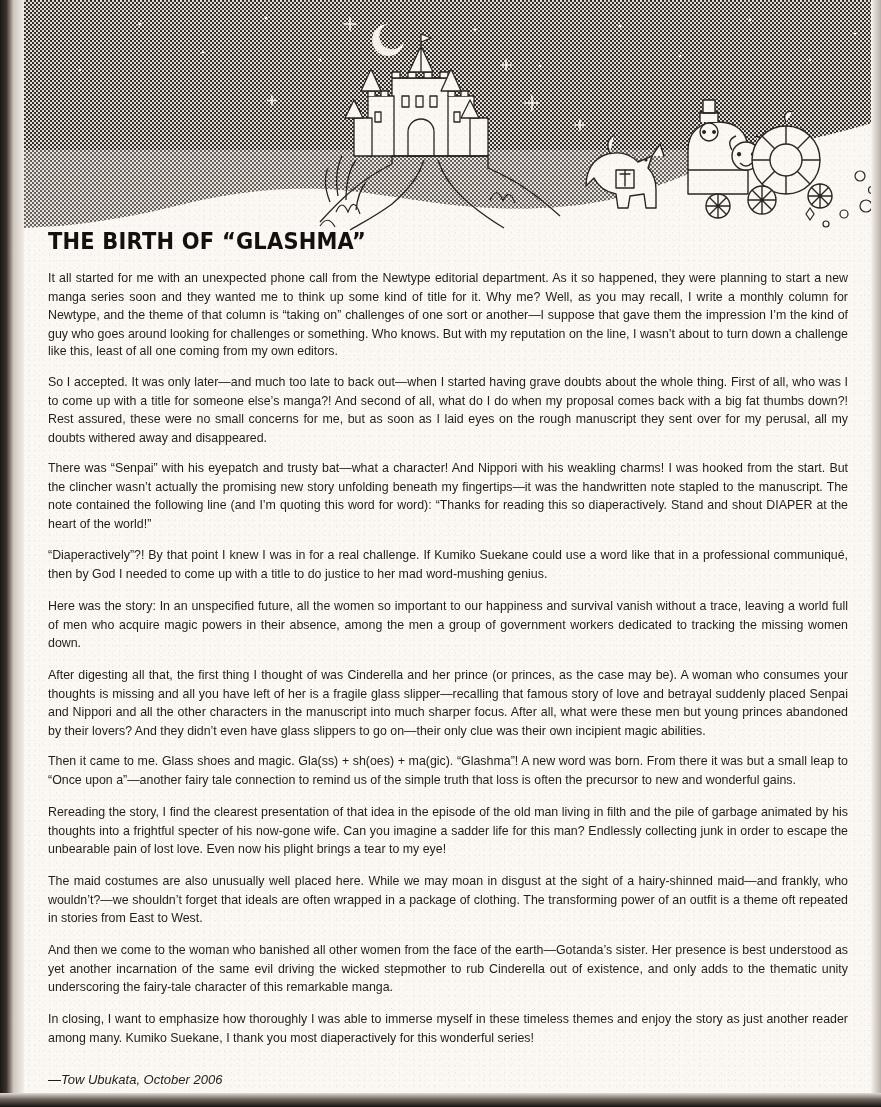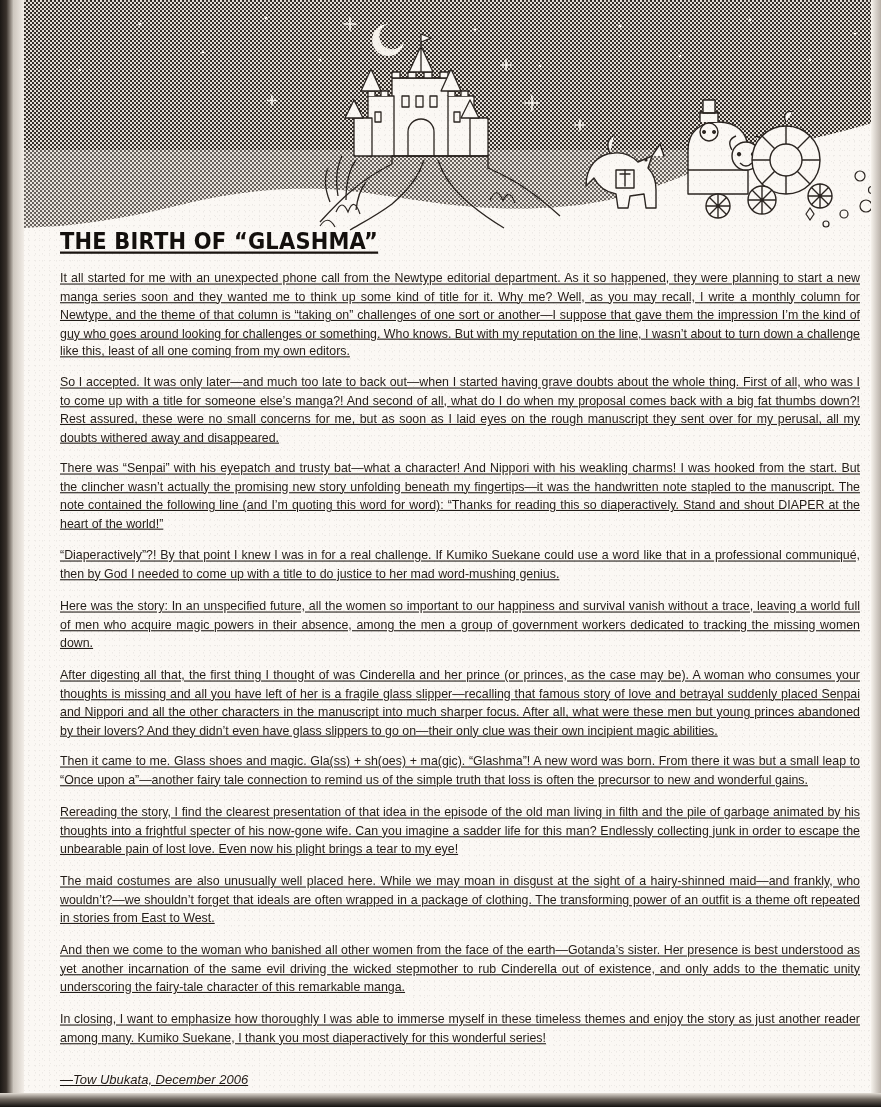--- a/index.html
+++ b/index.html
@@ -69,25 +69,24 @@
     width: 861px;
     height: 232px;
     overflow: hidden;
     z-index: 10;
   }
   .illo svg { display: block; }
 
   
   .content {
     position: absolute;
-    left: 60px;
+    left: 48px;
     top: 228px;
     width: 800px;
     z-index: 20;
-    text-decoration: underline;
   }
 
   .article-title {
     font-family: "DejaVu Sans", sans-serif;
     font-weight: bold;
     font-size: 21px;
     letter-spacing: 0.2px;
     color: #14100d;
     margin: 0 0 18px 0;
     transform: scaleY(1.12);
@@ -306,21 +305,21 @@
     <p>“Diaperactively”?! By that point I knew I was in for a real challenge. If Kumiko Suekane could use a word like that in a professional communiqué, then by God I needed to come up with a title to do justice to her mad word-mushing genius.</p>
     <p>Here was the story: In an unspecified future, all the women so important to our happiness and survival vanish without a trace, leaving a world full of men who acquire magic powers in their absence, among the men a group of government workers dedicated to tracking the missing women down.</p>
     <p>After digesting all that, the first thing I thought of was Cinderella and her prince (or princes, as the case may be). A woman who consumes your thoughts is missing and all you have left of her is a fragile glass slipper—recalling that famous story of love and betrayal suddenly placed Senpai and Nippori and all the other characters in the manuscript into much sharper focus. After all, what were these men but young princes abandoned by their lovers? And they didn’t even have glass slippers to go on—their only clue was their own incipient magic abilities.</p>
     <p>Then it came to me. Glass shoes and magic. Gla(ss) + sh(oes) + ma(gic). “Glashma”! A new word was born. From there it was but a small leap to “Once upon a”—another fairy tale connection to remind us of the simple truth that loss is often the precursor to new and wonderful gains.</p>
     <p>Rereading the story, I find the clearest presentation of that idea in the episode of the old man living in filth and the pile of garbage animated by his thoughts into a frightful specter of his now-gone wife. Can you imagine a sadder life for this man? Endlessly collecting junk in order to escape the unbearable pain of lost love. Even now his plight brings a tear to my eye!</p>
     <p>The maid costumes are also unusually well placed here. While we may moan in disgust at the sight of a hairy-shinned maid—and frankly, who wouldn’t?—we shouldn’t forget that ideals are often wrapped in a package of clothing. The transforming power of an outfit is a theme oft repeated in stories from East to West.</p>
     <p>And then we come to the woman who banished all other women from the face of the earth—Gotanda’s sister. Her presence is best understood as yet another incarnation of the same evil driving the wicked stepmother to rub Cinderella out of existence, and only adds to the thematic unity underscoring the fairy-tale character of this remarkable manga.</p>
     <p>In closing, I want to emphasize how thoroughly I was able to immerse myself in these timeless themes and enjoy the story as just another reader among many. Kumiko Suekane, I thank you most diaperactively for this wonderful series!</p>
   </div>
 
-  <div class="signature">—Tow Ubukata, December 2006</div>
+  <div class="signature">—Tow Ubukata, October 2006</div>
 
 </div>
 
 <div class="grain"></div>
 <div class="binding-edge"></div>
 <div class="binding-edge-2"></div>
 <div class="right-edge"></div>
 <div class="bottom-edge"></div>
 
 </body></html>

